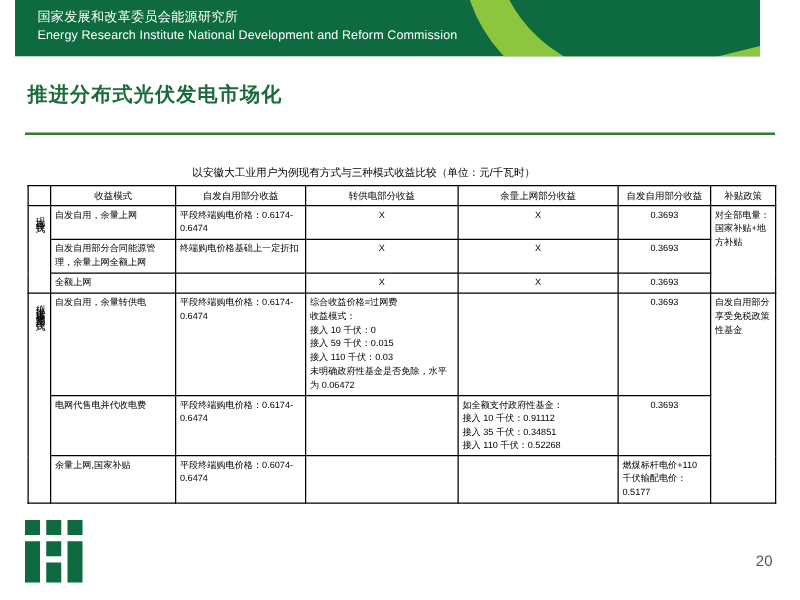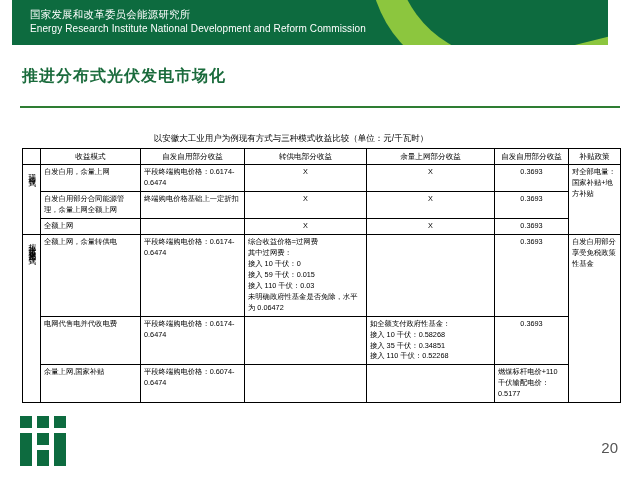--- a/index.html
+++ b/index.html
@@ -143,21 +143,21 @@
     height: 50px;
   }
   .logo .blk {
     position: absolute;
     background: #0d6b3f;
   }
   .page-num {
     position: absolute;
     right: 22px;
     bottom: 24px;
-    font-size: 15px;
+    font-size: 12px;
     color: #555;
   }
 </style>
 </head>
 <body>
 
 <div class="header">
   <div class="swoosh"></div>
   <div class="swoosh2"></div>
   <div class="header-text">
@@ -214,41 +214,41 @@
       <tr>
         <td class="mid">全额上网</td>
         <td class="mid"></td>
         <td class="ctr">X</td>
         <td class="ctr">X</td>
         <td class="ctr">0.3693</td>
       </tr>
 
       <tr>
         <td class="vert" rowspan="3"><span class="vtext">拟推进市场化交易模式</span></td>
-        <td class="mid">全额上网，余量转供电</td>
+        <td class="mid">自发自用，余量转供电</td>
         <td class="mid">平段终端购电价格：0.6174-0.6474</td>
         <td>
           <span class="cellline">综合收益价格=过网费</span>
-          <span class="cellline">其中过网费：</span>
+          <span class="cellline">收益模式：</span>
           <span class="cellline">接入 10 千伏：0</span>
           <span class="cellline">接入 59 千伏：0.015</span>
           <span class="cellline">接入 110 千伏：0.03</span>
           <span class="cellline">未明确政府性基金是否免除，水平为 0.06472</span>
         </td>
         <td></td>
         <td class="ctr">0.3693</td>
         <td class="mid" rowspan="3">自发自用部分享受免税政策性基金</td>
       </tr>
       <tr>
         <td class="mid">电网代售电并代收电费</td>
         <td class="mid">平段终端购电价格：0.6174-0.6474</td>
         <td></td>
         <td>
           <span class="cellline">如全额支付政府性基金：</span>
-          <span class="cellline">接入 10 千伏：0.58268</span>
+          <span class="cellline">接入 10 千伏：0.91112</span>
           <span class="cellline">接入 35 千伏：0.34851</span>
           <span class="cellline">接入 110 千伏：0.52268</span>
         </td>
         <td class="ctr">0.3693</td>
       </tr>
       <tr>
         <td class="mid">余量上网,国家补贴</td>
         <td class="mid">平段终端购电价格：0.6074-0.6474</td>
         <td></td>
         <td></td>

